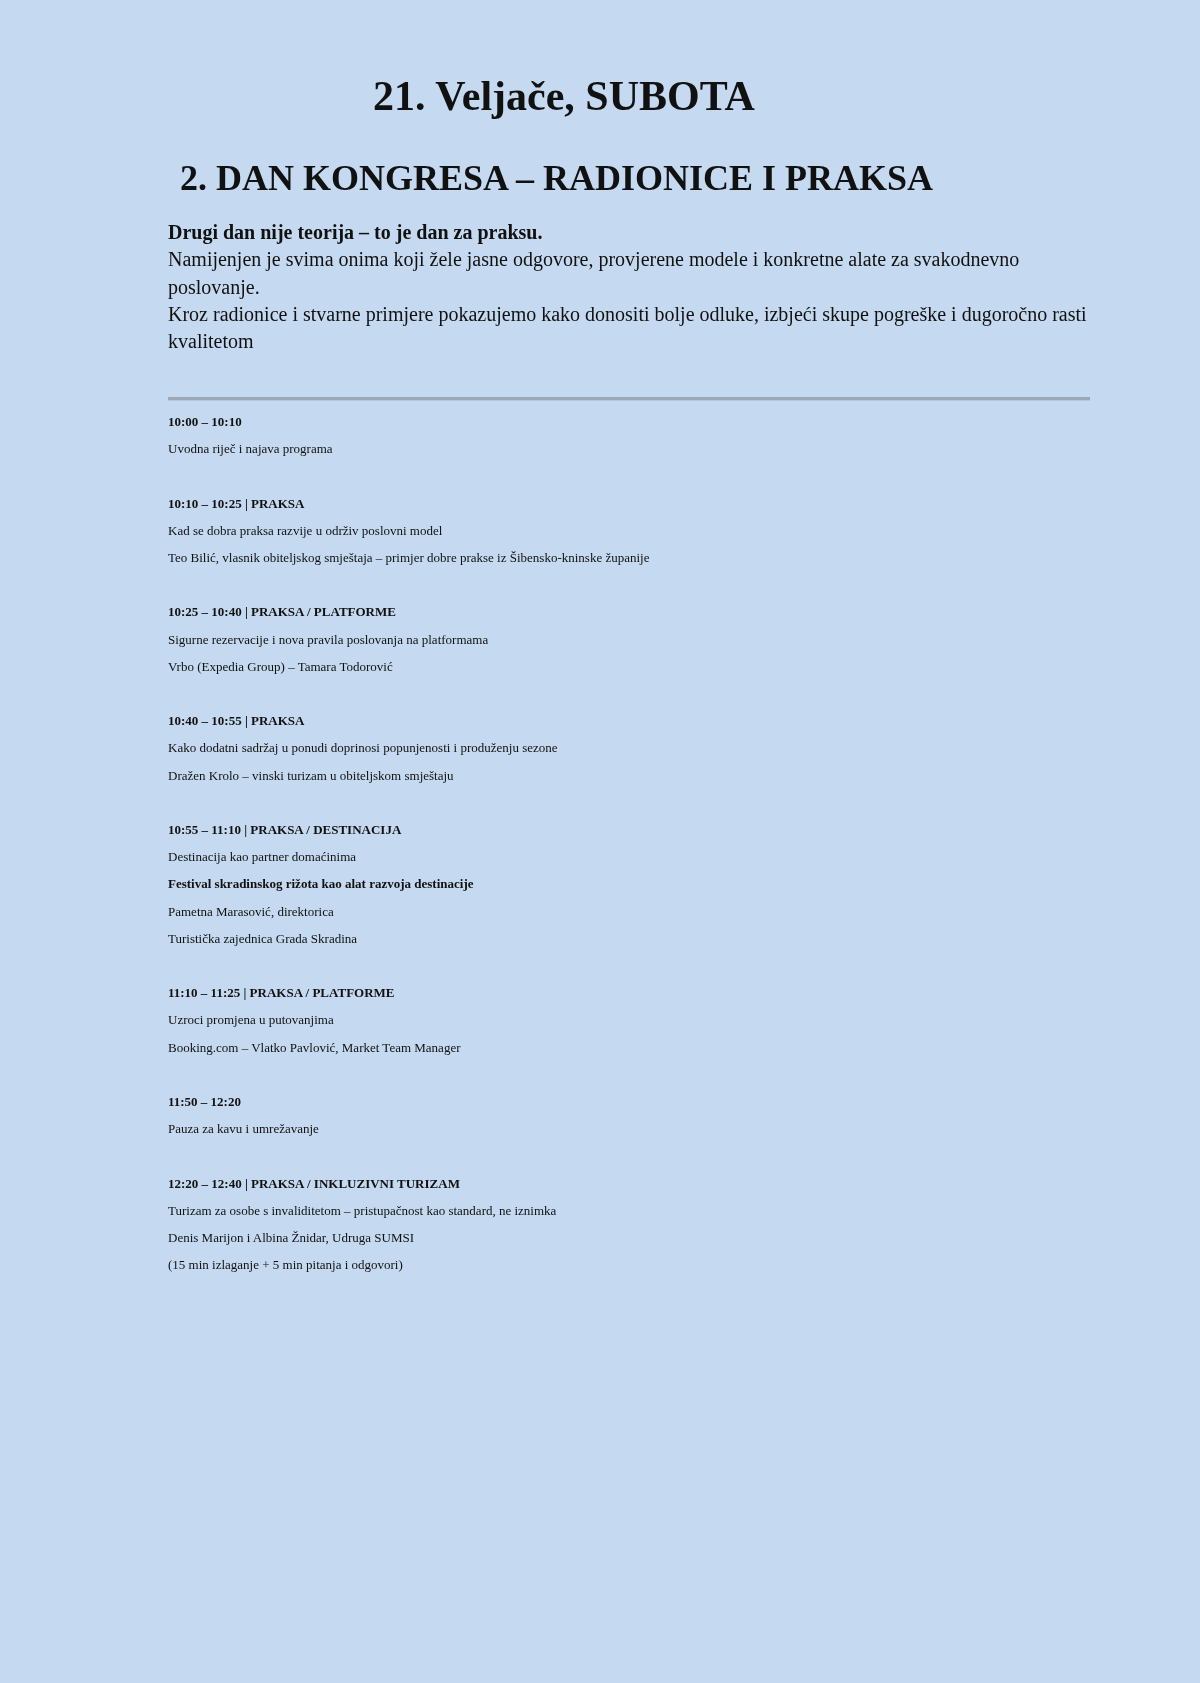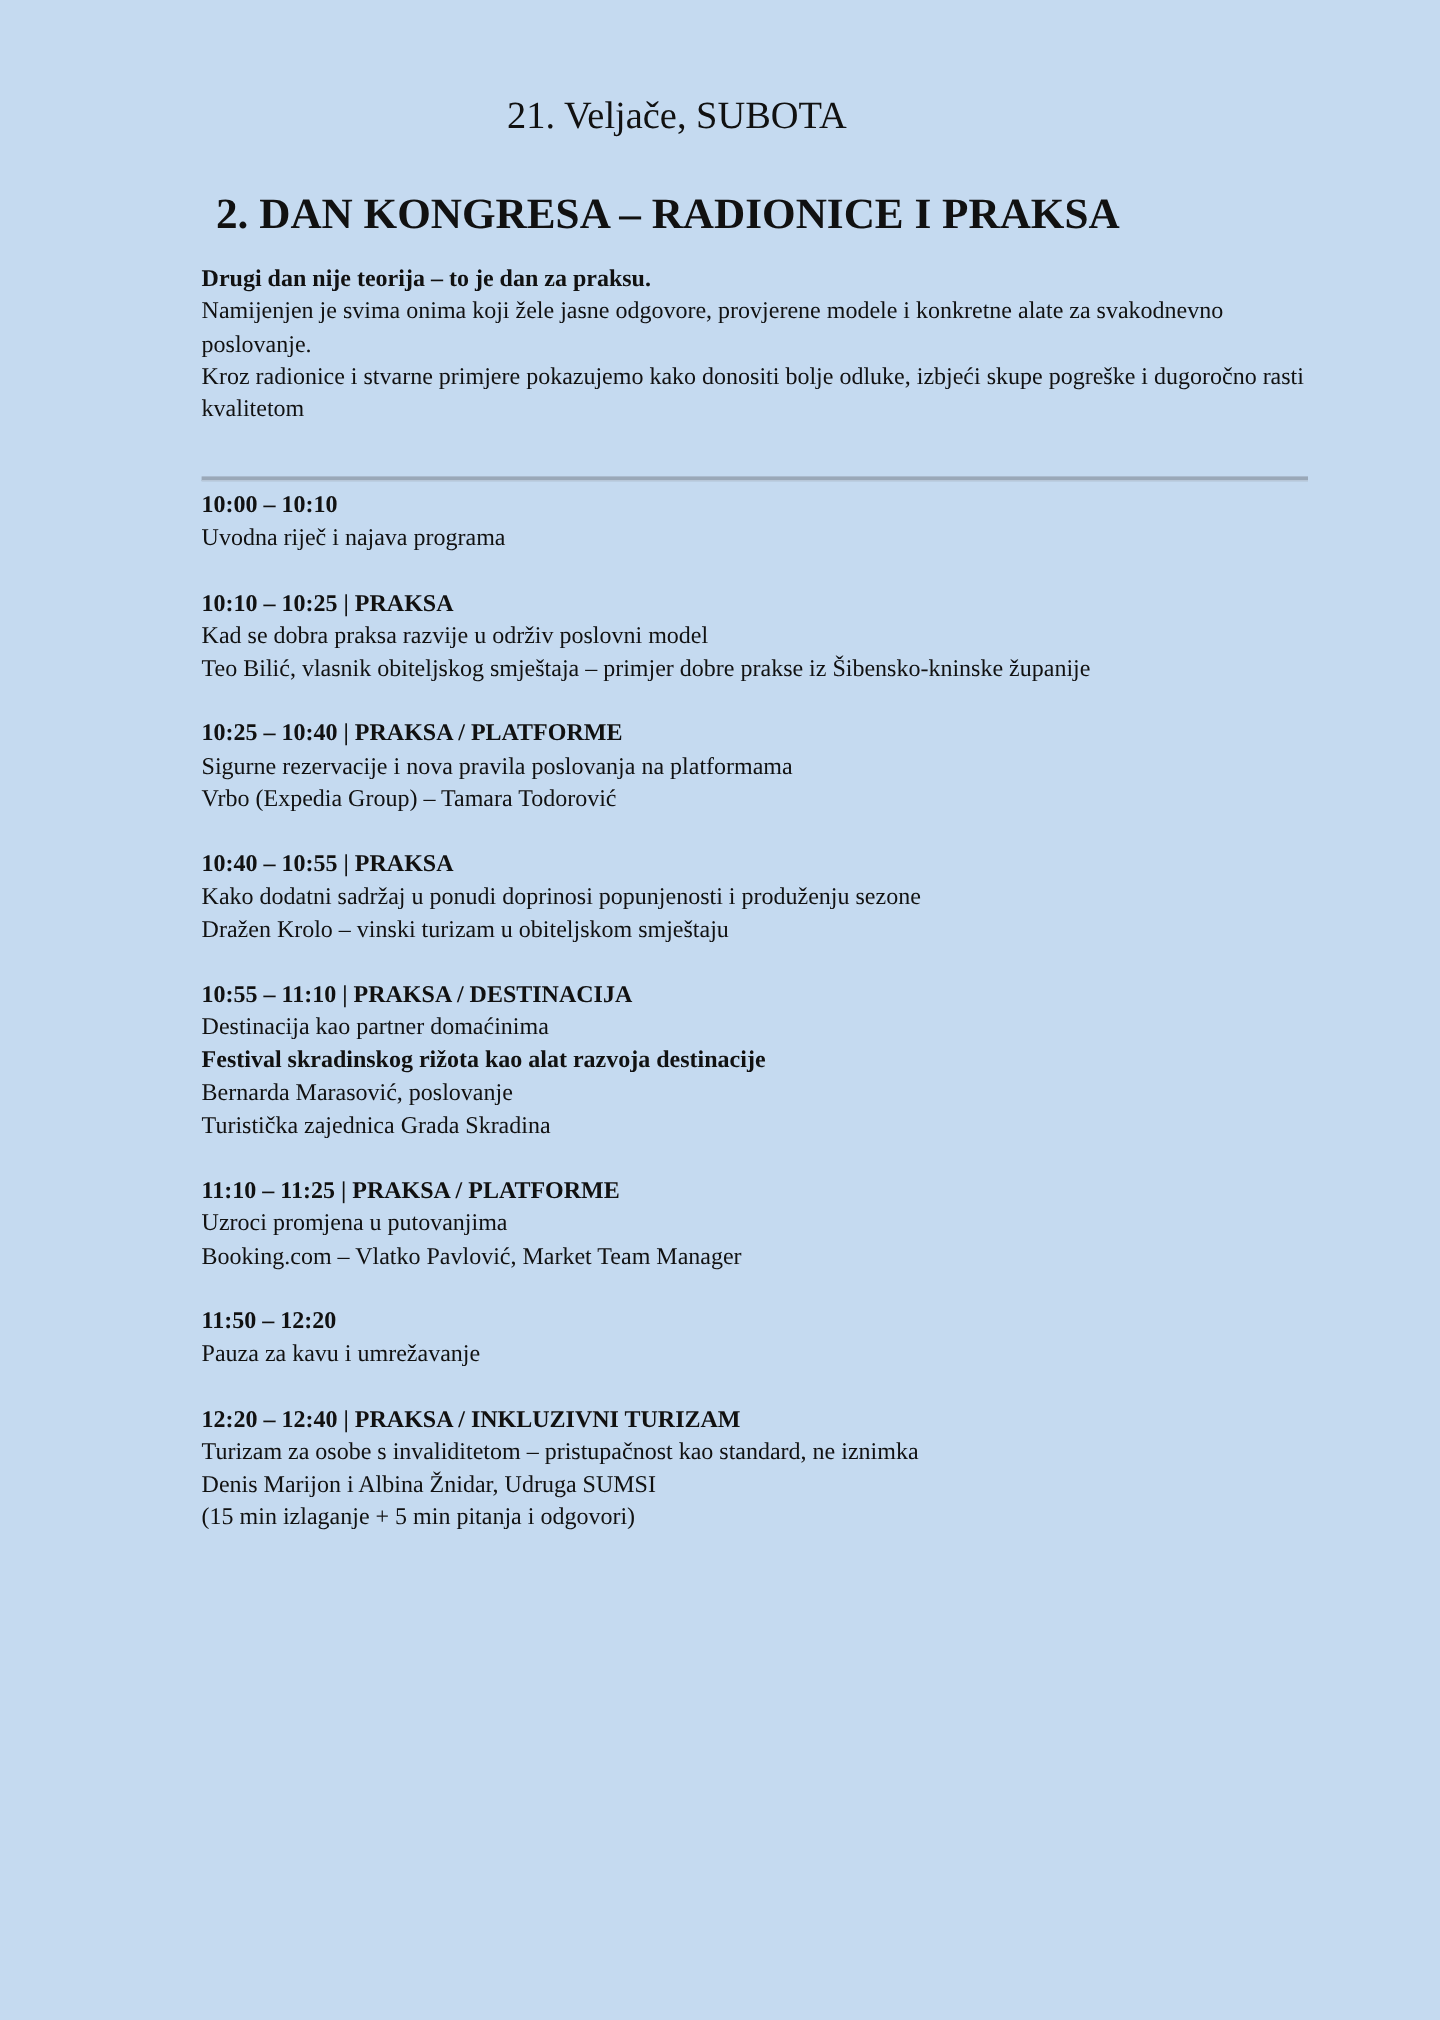--- a/index.html
+++ b/index.html
@@ -21,22 +21,22 @@
       top: 0;
       width: 922px;
     }
     .date-title {
       position: absolute;
       top: 73px;
       left: 0;
       width: 792px;
       text-align: center;
       margin: 0;
-      font-size: 32px;
-      font-weight: normal;
+      font-size: 42px;
+      font-weight: bold;
       line-height: 46px;
       white-space: nowrap;
     }
     .day-title {
       position: absolute;
       top: 143px;
       left: 0;
       margin: 12px;
       font-size: 36px;
       font-weight: bold;
@@ -60,21 +60,21 @@
       width: 922px;
       height: 3px;
       background: #9aa8b8;
       border-bottom: 1px solid #b8c7d8;
     }
     .schedule {
       position: absolute;
       top: 408px;
       left: 0;
       width: 922px;
-      font-size: 20px;
+      font-size: 13px;
       line-height: 27.2px;
     }
     .session {
       margin: 0 0 27.2px 0;
     }
     .session-head {
       font-weight: bold;
       white-space: nowrap;
     }
     .line {
@@ -119,21 +119,21 @@
     <div class="session">
       <div class="session-head">10:40 – 10:55 | PRAKSA</div>
       <div class="line">Kako dodatni sadržaj u ponudi doprinosi popunjenosti i produženju sezone</div>
       <div class="line">Dražen Krolo – vinski turizam u obiteljskom smještaju</div>
     </div>
 
     <div class="session">
       <div class="session-head">10:55 – 11:10 | PRAKSA / DESTINACIJA</div>
       <div class="line">Destinacija kao partner domaćinima</div>
       <div class="line bold">Festival skradinskog rižota kao alat razvoja destinacije</div>
-      <div class="line">Bernarda Marasović, poslovanje</div>
+      <div class="line">Pametna Marasović, direktorica</div>
       <div class="line">Turistička zajednica Grada Skradina</div>
     </div>
 
     <div class="session">
       <div class="session-head">11:10 – 11:25 | PRAKSA / PLATFORME</div>
       <div class="line">Uzroci promjena u putovanjima</div>
       <div class="line">Booking.com – Vlatko Pavlović, Market Team Manager</div>
     </div>
 
 

